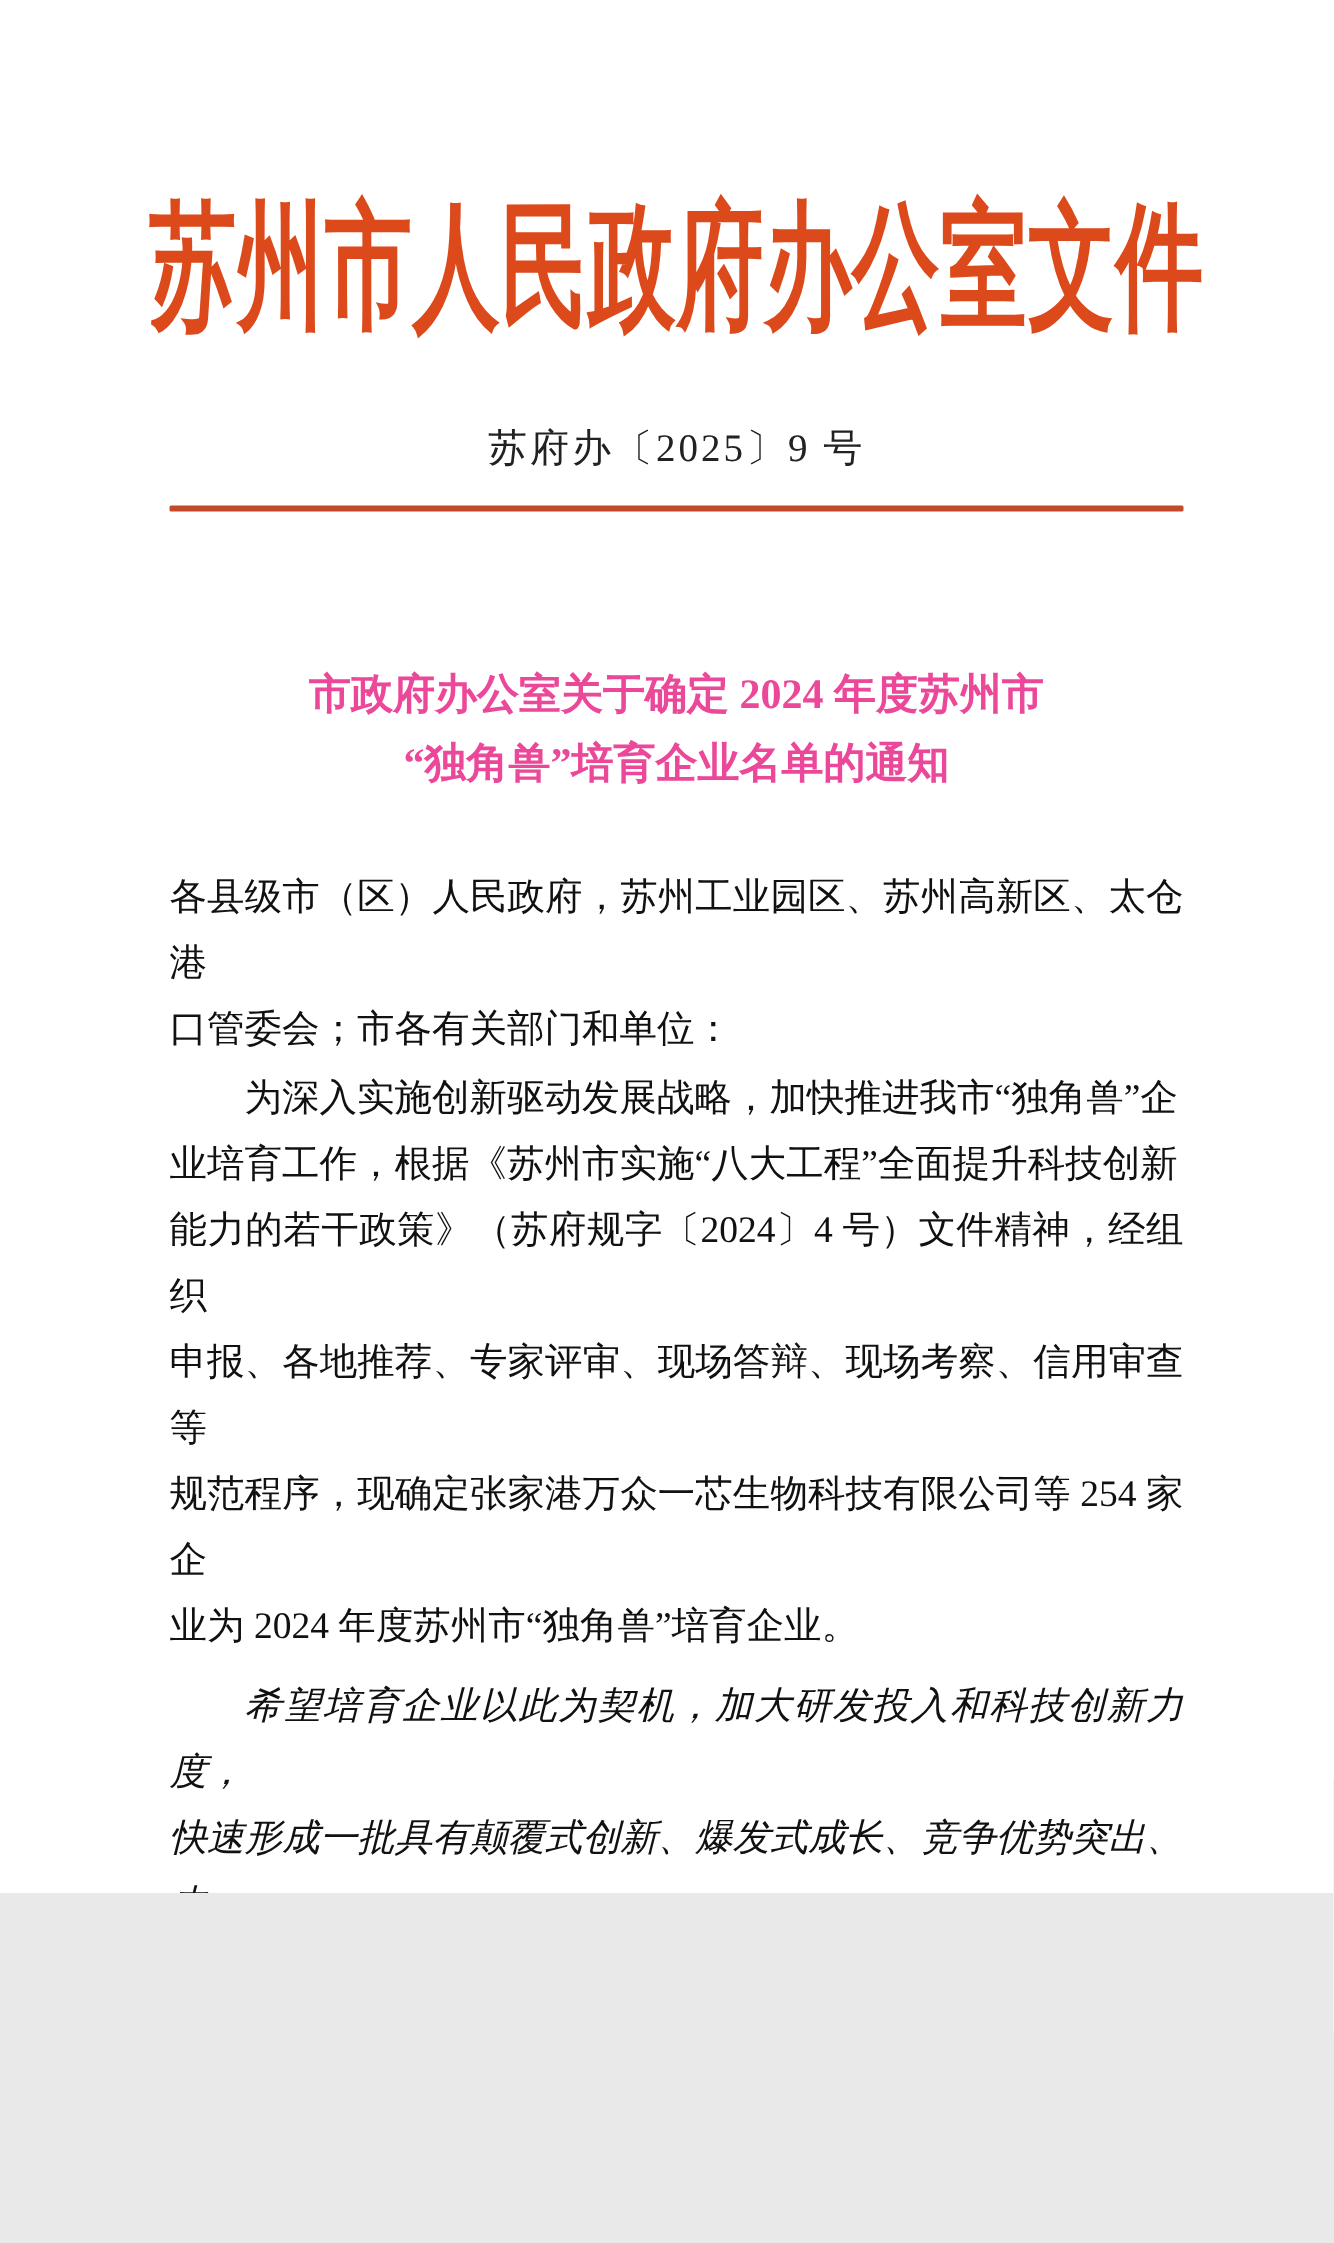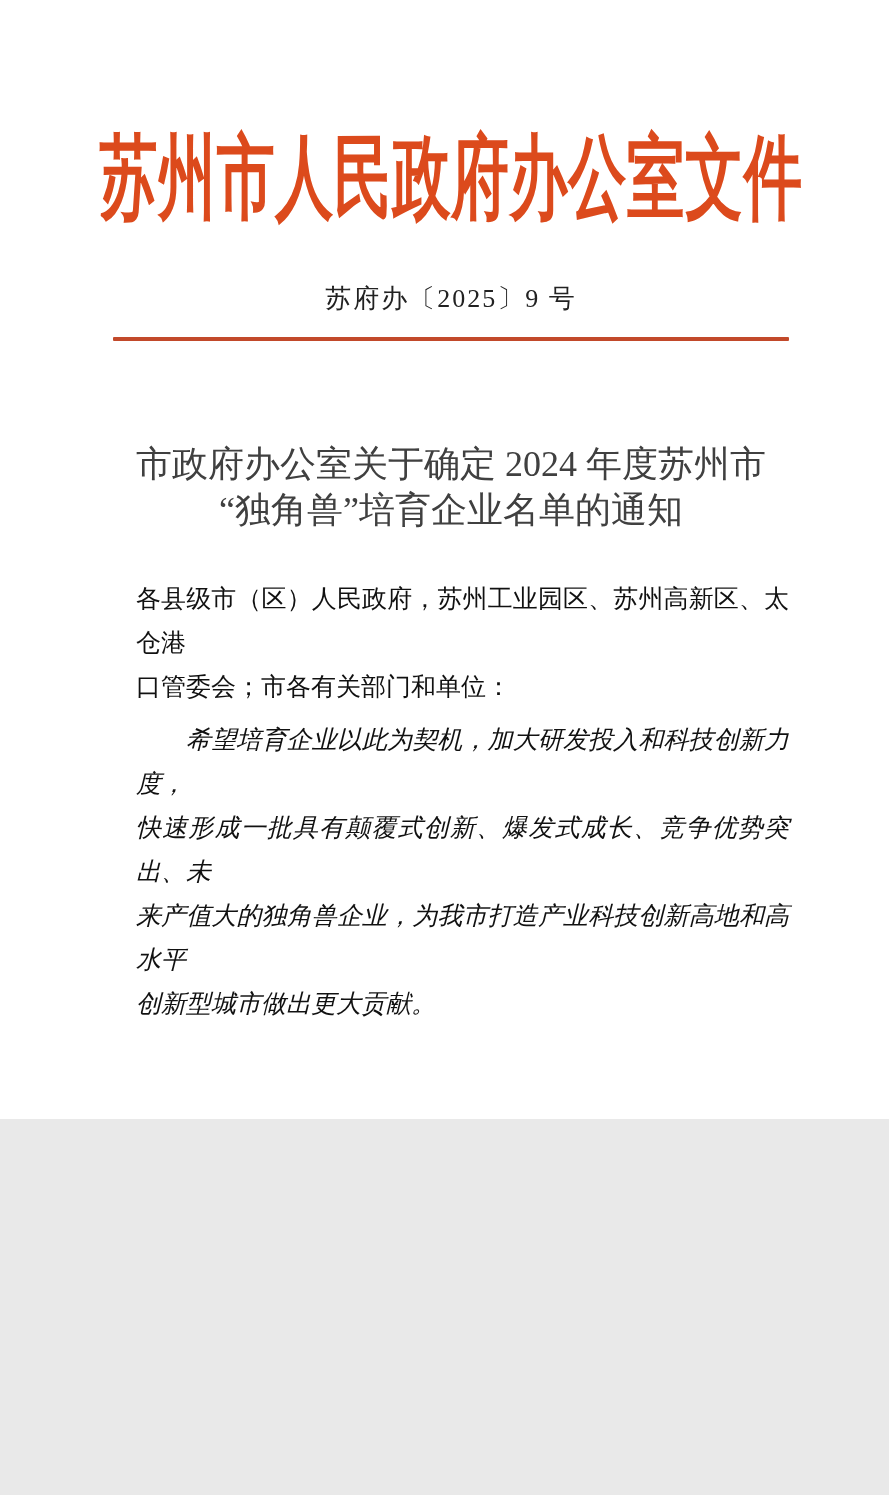--- a/index.html
+++ b/index.html
@@ -1,20 +1,20 @@
 <!DOCTYPE html>
 <html lang="zh"><head>
 <meta charset="utf-8">
 <style>
   * { margin: 0; padding: 0; box-sizing: border-box; }
   html, body { background: #e9e9e9; }
   .page {
     position: relative;
     width: 889px;
-    height: 1119px;
+    height: 1262px;
     margin: 0 auto;
     background: #ffffff;
     font-family: "Liberation Serif", "DejaVu Serif", serif;
     color: #1a1a1a;
     overflow: hidden;
   }
   .content {
     position: absolute;
     left: 113px;
     top: 0;
@@ -53,34 +53,33 @@
   .divider {
     height: 4px;
     background: #c2492a;
     border-radius: 1px;
   }
   .divider.top { margin-top: 21px; }
 
   .doc-title {
     margin-top: 100px;
     text-align: center;
-    font-size: 36px;
-    font-weight: normal;
+    font-size: 28px;
+    font-weight: bold;
     line-height: 46px;
-    color: #404040;
+    color: #ec4899;
     white-space: pre-line;
   }
 
   .para {
     font-size: 25px;
     line-height: 44px;
     color: #111111;
     white-space: pre-line;
     text-align: justify;
-    margin-left: 23px;
   }
   .salutation { margin-top: 44px; }
   .para.indent { text-indent: 2em; }
   .para.p1 { margin-top: 2px; }
   .para.p2 { margin-top: 9px; font-style: italic; }
 </style>
 </head>
 <body>
 
 <div class="page">
@@ -93,20 +92,26 @@
     <div class="doc-number">苏府办〔2025〕9 号</div>
 
     <div class="divider top"></div>
 
     <div class="doc-title">市政府办公室关于确定 2024 年度苏州市
 “独角兽”培育企业名单的通知</div>
 
     <div class="para salutation">各县级市（区）人民政府，苏州工业园区、苏州高新区、太仓港
 口管委会；市各有关部门和单位：</div>
 
+    <div class="para indent p1">为深入实施创新驱动发展战略，加快推进我市“独角兽”企
+业培育工作，根据《苏州市实施“八大工程”全面提升科技创新
+能力的若干政策》（苏府规字〔2024〕4 号）文件精神，经组织
+申报、各地推荐、专家评审、现场答辩、现场考察、信用审查等
+规范程序，现确定张家港万众一芯生物科技有限公司等 254 家企
+业为 2024 年度苏州市“独角兽”培育企业。</div>
 
     <div class="para indent p2">希望培育企业以此为契机，加大研发投入和科技创新力度，
 快速形成一批具有颠覆式创新、爆发式成长、竞争优势突出、未
 来产值大的独角兽企业，为我市打造产业科技创新高地和高水平
 创新型城市做出更大贡献。</div>
 
   </div>
 </div>
 
 </body></html>

